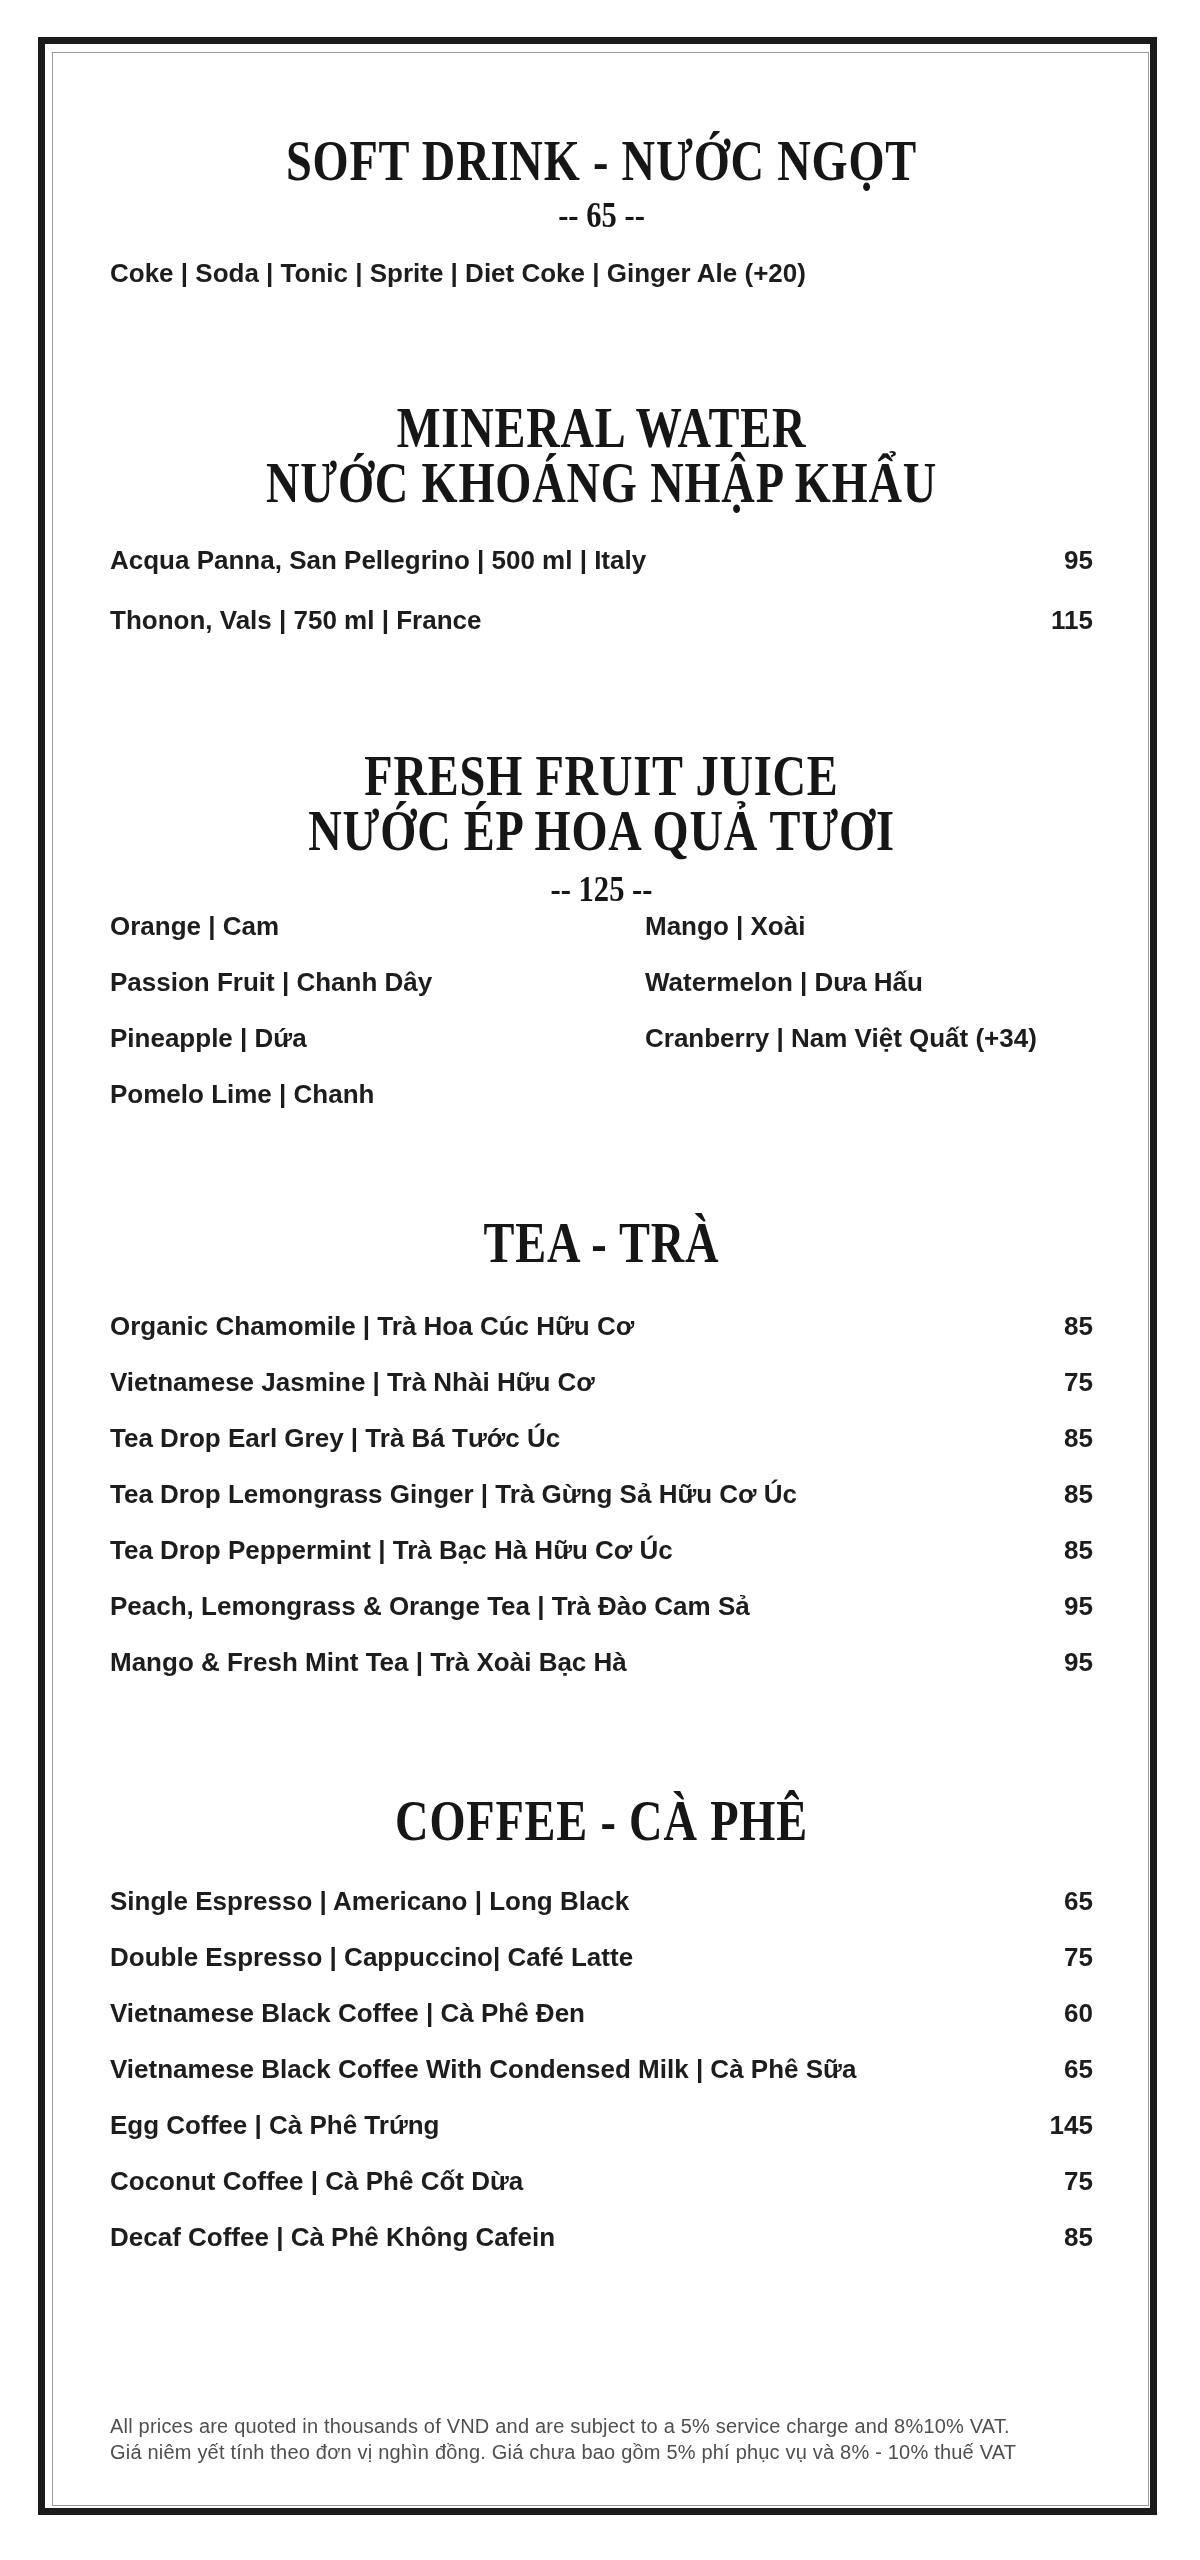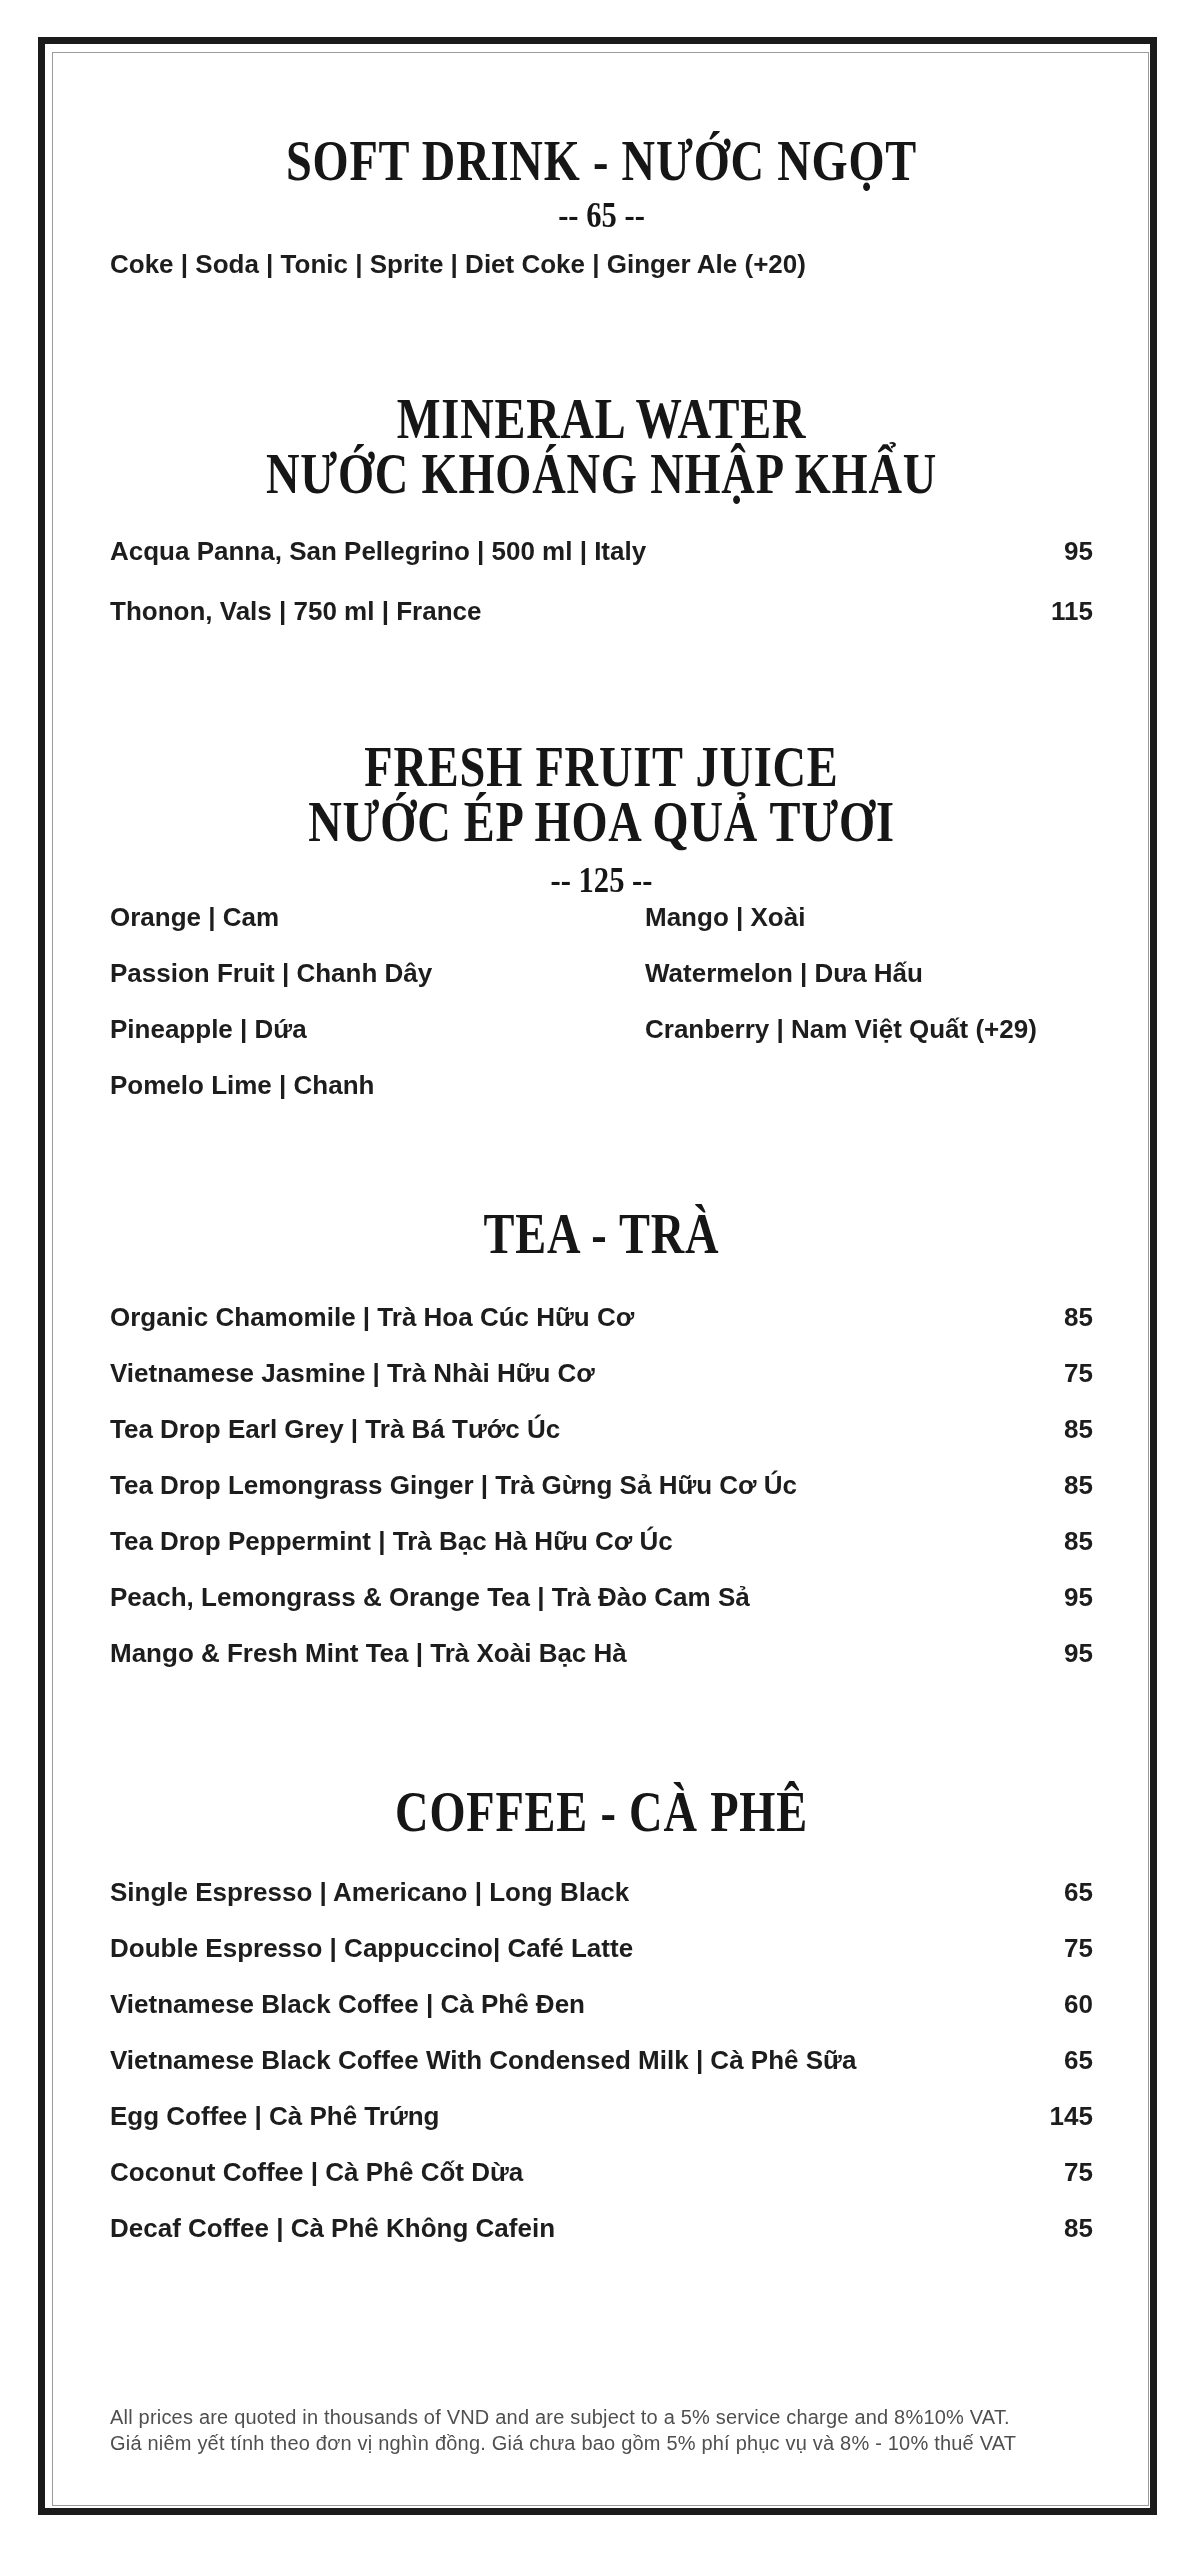--- a/index.html
+++ b/index.html
@@ -61,21 +61,21 @@
     font-weight: 700; font-size: 26px; line-height: 34px;
     color: #1d1d1d;
   }
   .jrow + .jrow { margin-top: 22px; }
   .nm { text-align: left; }
   .pr { text-align: right; }
 
   
   .sd-title  { margin-top: 80px; }
   .sd-note   { margin-top: 6px; }
-  .sd-line   { margin-top: 12px; }
+  .sd-line   { margin-top: 21px; }
   .mw-title  { margin-top: 110px; }
   .mw-rows   { margin-top: 33px; }
   .mw-rows .row + .row { margin-top: 26px; }
   .fj-title  { margin-top: 111px; }
   .fj-note   { margin-top: 11px; }
   .fj-grid   { }
   .tea-title { margin-top: 104px; }
   .tea-rows  { margin-top: 38px; }
   .cf-title  { margin-top: 114px; }
   .cf-rows   { margin-top: 35px; }
@@ -122,21 +122,21 @@
       <div class="jrow">
         <span class="nm">Orange | Cam</span>
         <span class="nm">Mango | Xoài</span>
       </div>
       <div class="jrow">
         <span class="nm">Passion Fruit | Chanh Dây</span>
         <span class="nm">Watermelon | Dưa Hấu</span>
       </div>
       <div class="jrow">
         <span class="nm">Pineapple | Dứa</span>
-        <span class="nm">Cranberry | Nam Việt Quất (+29)</span>
+        <span class="nm">Cranberry | Nam Việt Quất (+34)</span>
       </div>
       <div class="jrow">
         <span class="nm">Pomelo Lime | Chanh</span>
         <span class="nm"></span>
       </div>
     </div>
   </section>
 
   <section>
     <h1 class="h-serif tea-title">TEA - TRÀ</h1>

